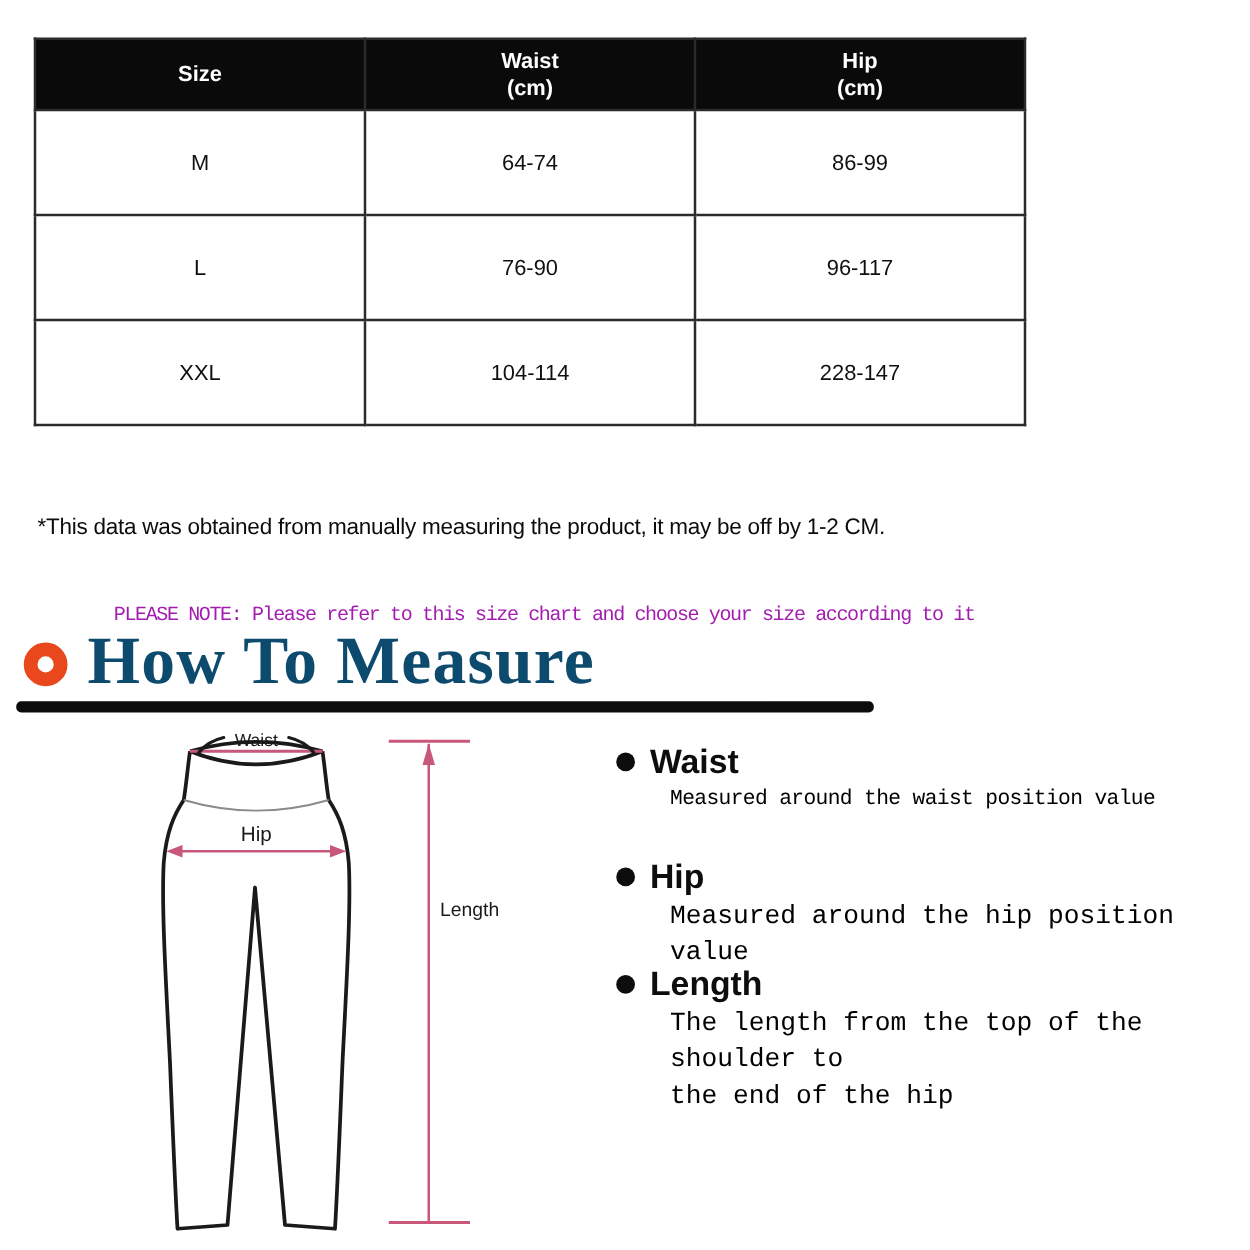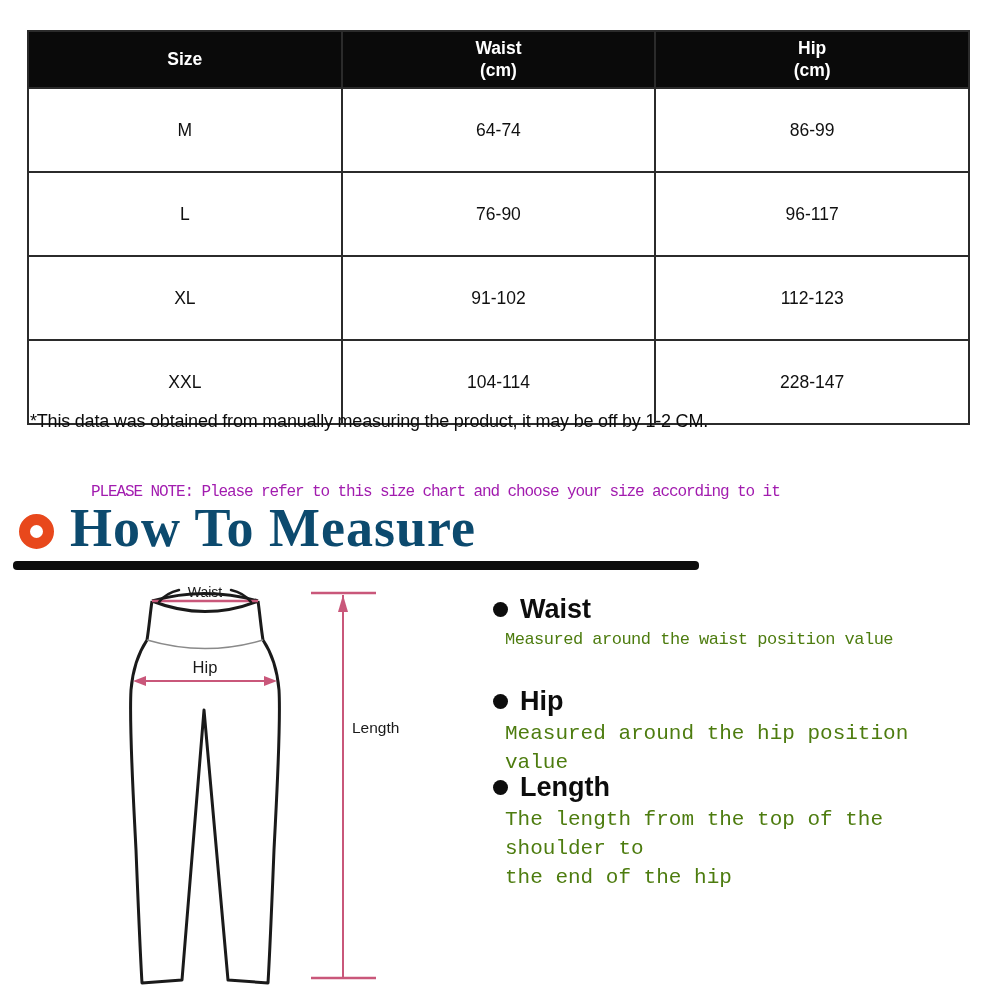--- a/index.html
+++ b/index.html
@@ -1,21 +1,21 @@
 <!DOCTYPE html>
 <html><head>
 <meta charset="utf-8">
 <style>
   html,body{margin:0;padding:0;background:#fff;}
   body{width:1000px;height:1000px;overflow:hidden;
        font-family:"Liberation Sans",sans-serif;color:#111;}
   .page{position:relative;width:1000px;height:1000px;background:#ffffff;}
 
   
-  .size-table{position:absolute;left:27px;top:30px;width:943px;
+  .size-table{position:absolute;left:27px;top:30px;width:794px;
               border-collapse:collapse;table-layout:fixed;}
   .size-table th,.size-table td{border:2px solid #2b2b2b;text-align:center;
               vertical-align:middle;font-size:17.5px;}
   .size-table th{background:#0a0a0a;color:#ffffff;height:53px;
               font-weight:bold;line-height:1.25;}
   .size-table td{height:80px;background:#ffffff;color:#101010;}
   .hdr-sub{display:block;font-weight:bold;text-align:center;}
 
   
   .footnote{position:absolute;left:30px;top:411px;font-size:18px;
@@ -35,21 +35,21 @@
 
   
   .diagram{position:absolute;left:88px;top:578px;width:322px;height:422px;}
   .diagram text{font-family:"Liberation Sans",sans-serif;fill:#1a1a1a;}
 
   
   .bullet{position:absolute;width:480px;}
   .bullet-head{display:flex;align-items:center;gap:12px;}
   .dot{width:15px;height:15px;border-radius:50%;background:#0d0d0d;flex:0 0 auto;}
   .bullet-title{font-size:27px;font-weight:bold;color:#0d0d0d;line-height:30px;}
-  .bullet-desc{margin-left:12px;margin-top:3px;color:#4d7c0f;}
+  .bullet-desc{margin-left:43px;margin-top:3px;color:#000000;}
   .desc-mono{font-family:"Liberation Mono",monospace;font-size:17px;
              letter-spacing:-0.5px;line-height:26px;}
   .desc-serif{font-family:Liberation Mono, monospace;font-size:21px;line-height:29px;}
   #bullet-waist{left:493px;top:594px;}
   #bullet-hip{left:493px;top:686px;}
   #bullet-length{left:493px;top:772px;}
 </style>
 </head>
 <body>
 
@@ -75,25 +75,20 @@
     <tbody>
       <tr>
         <td>M</td>
         <td>64-74</td>
         <td>86-99</td>
       </tr>
       <tr>
         <td>L</td>
         <td>76-90</td>
         <td>96-117</td>
-      </tr>
-      <tr>
-        <td>XL</td>
-        <td>91-102</td>
-        <td>112-123</td>
       </tr>
       <tr>
         <td>XXL</td>
         <td>104-114</td>
         <td>228-147</td>
       </tr>
     </tbody>
   </table>
 
   <div class="footnote">*This data was obtained from manually measuring the product, it may be off by 1-2 CM.</div>

